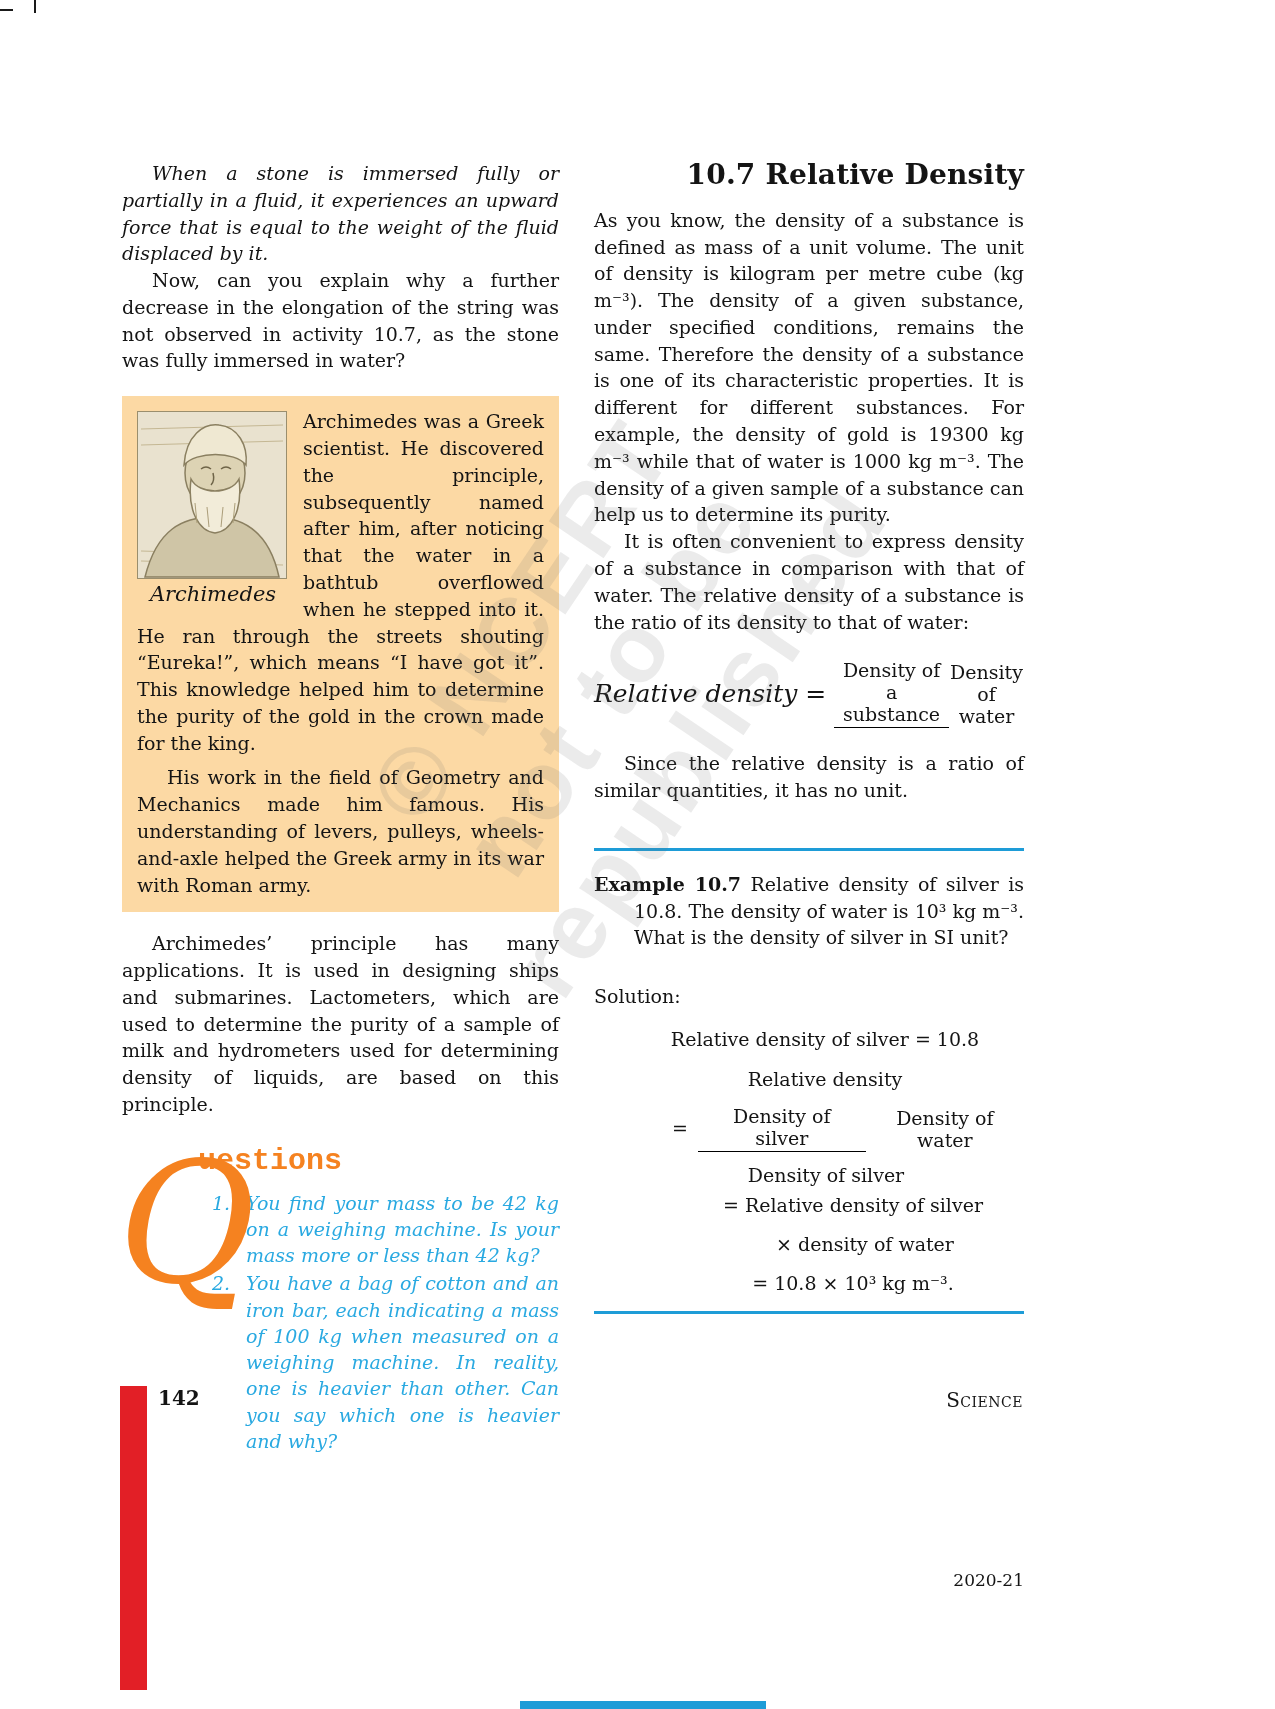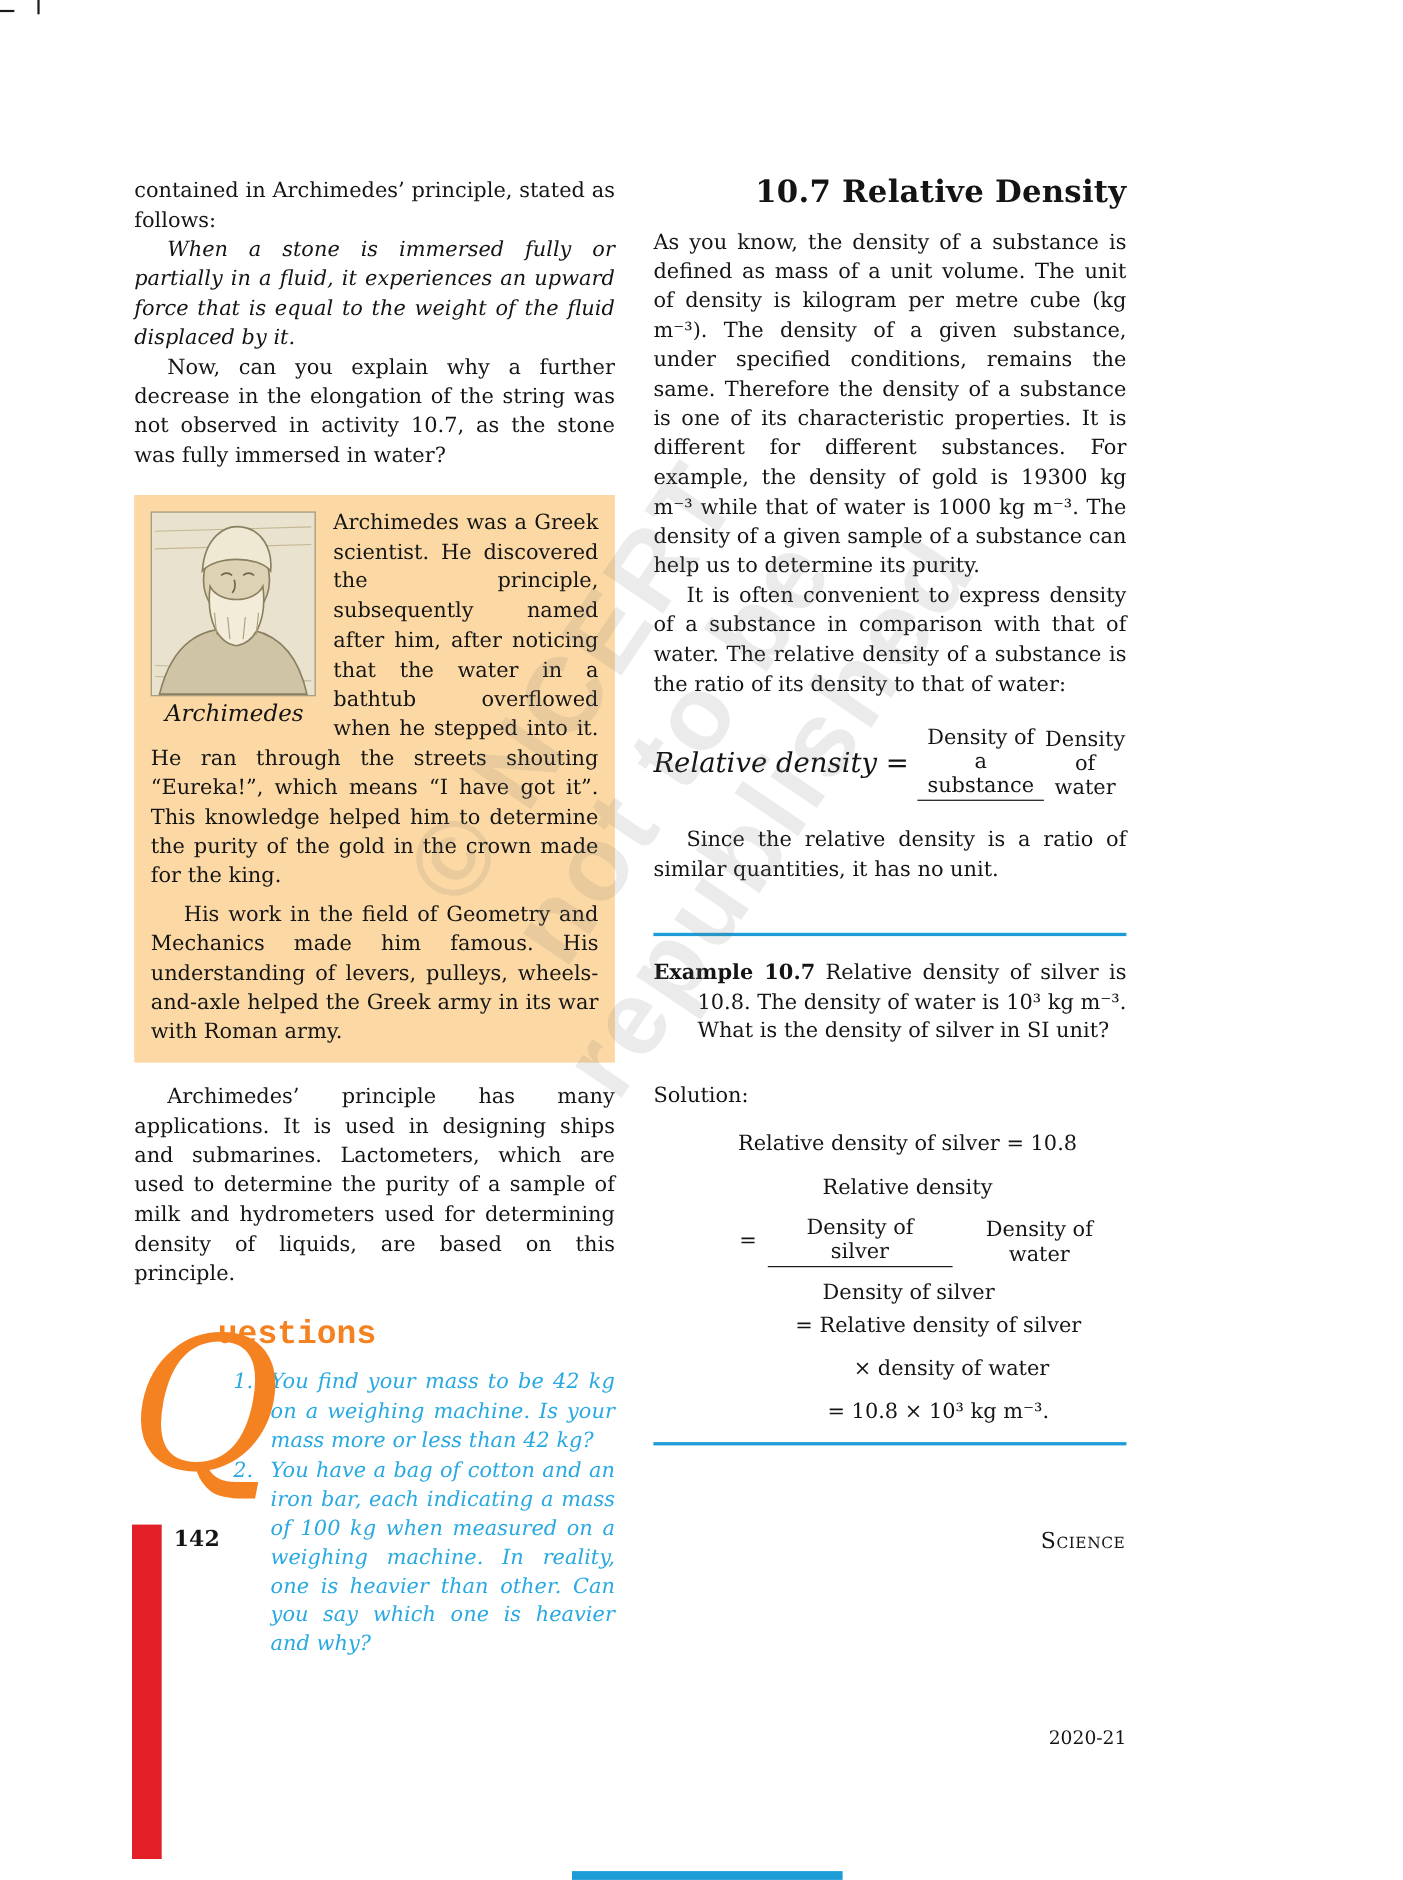--- a/index.html
+++ b/index.html
@@ -124,21 +124,20 @@
 
   <div class="watermark">
     <div>© NCERT</div>
     <div>not to be</div>
     <div>republished</div>
   </div>
 
   <div class="content">
 
     <div class="col-left">
-      <p>contained in Archimedes’ principle, stated as follows:</p>
       <p class="quote indent">When a stone is immersed fully or partially in a fluid, it experiences an upward force that is equal to the weight of the fluid displaced by it.</p>
       <p class="indent">Now, can you explain why a further decrease in the elongation of the string was not observed in activity 10.7, as the stone was fully immersed in water?</p>
 
       <div class="archbox">
         <div class="archfig">
           <svg viewBox="0 0 150 168" aria-label="engraved portrait">
             <rect x="0" y="0" width="150" height="168" fill="#e9e2cf" stroke="#9a8e6d" stroke-width="2"></rect>
             <g stroke="#c4b793" stroke-width="1">
               <line x1="4" y1="18" x2="146" y2="14"></line>
               <line x1="4" y1="34" x2="146" y2="30"></line>

